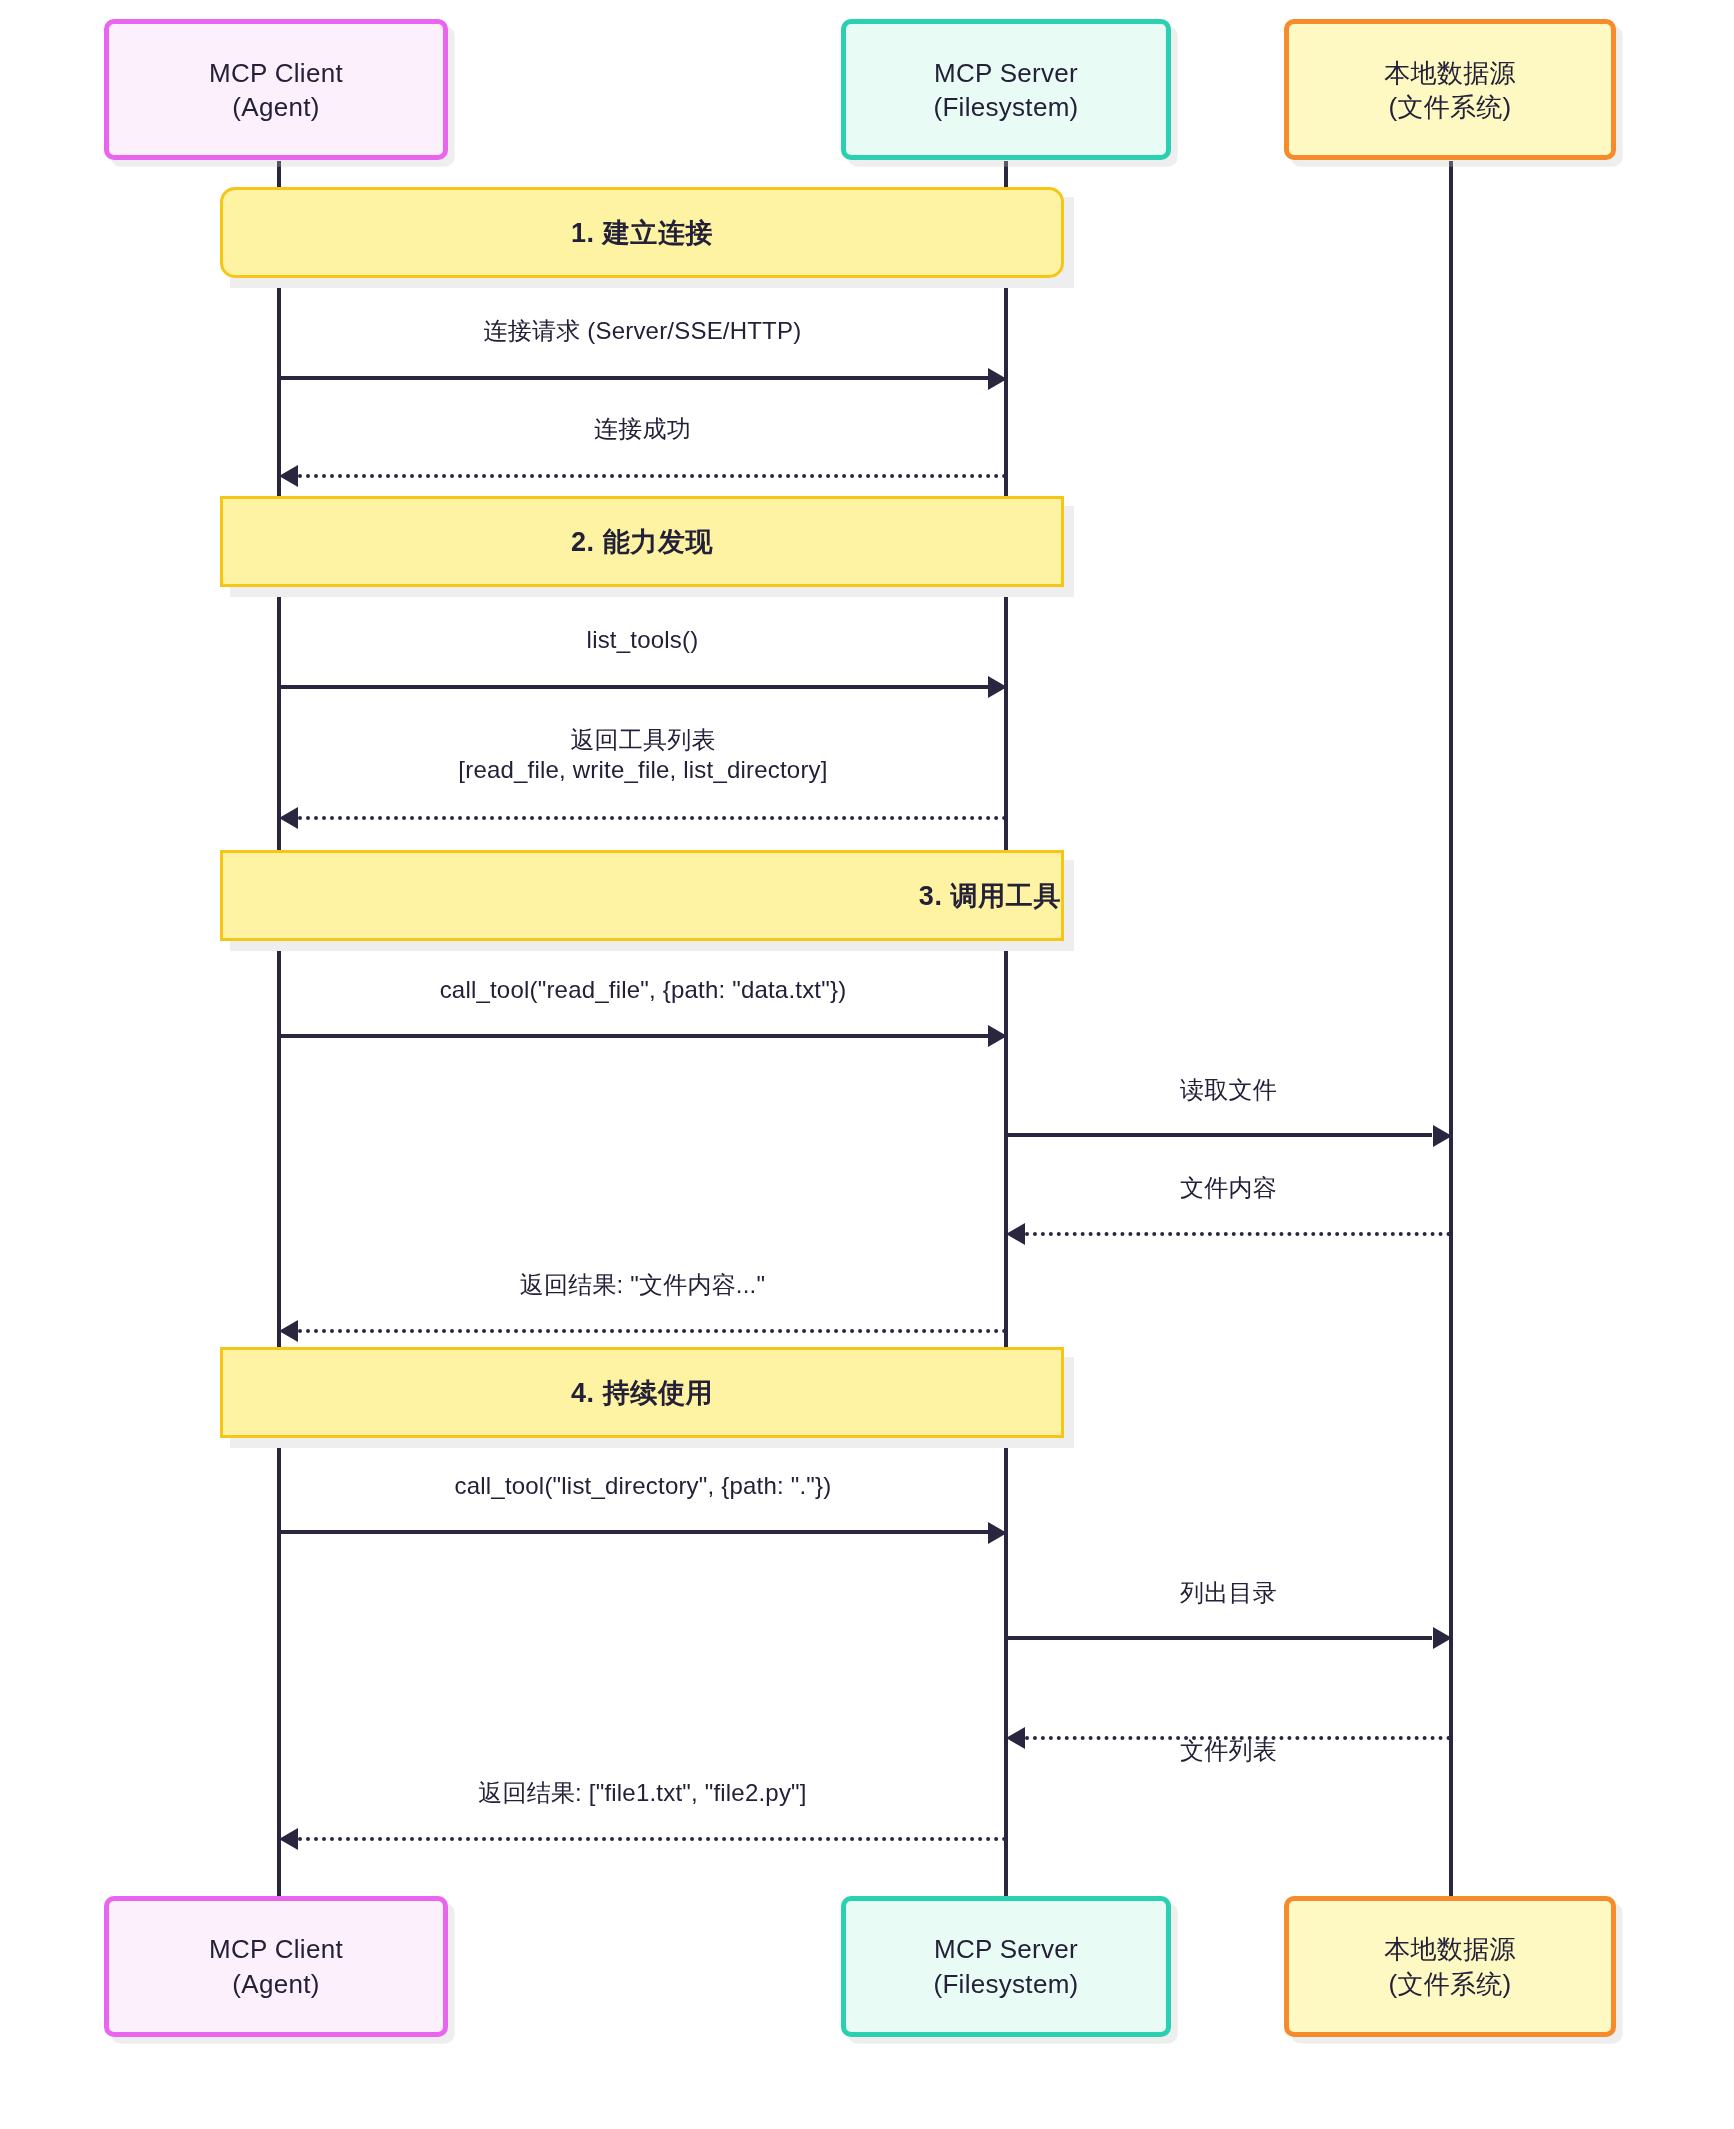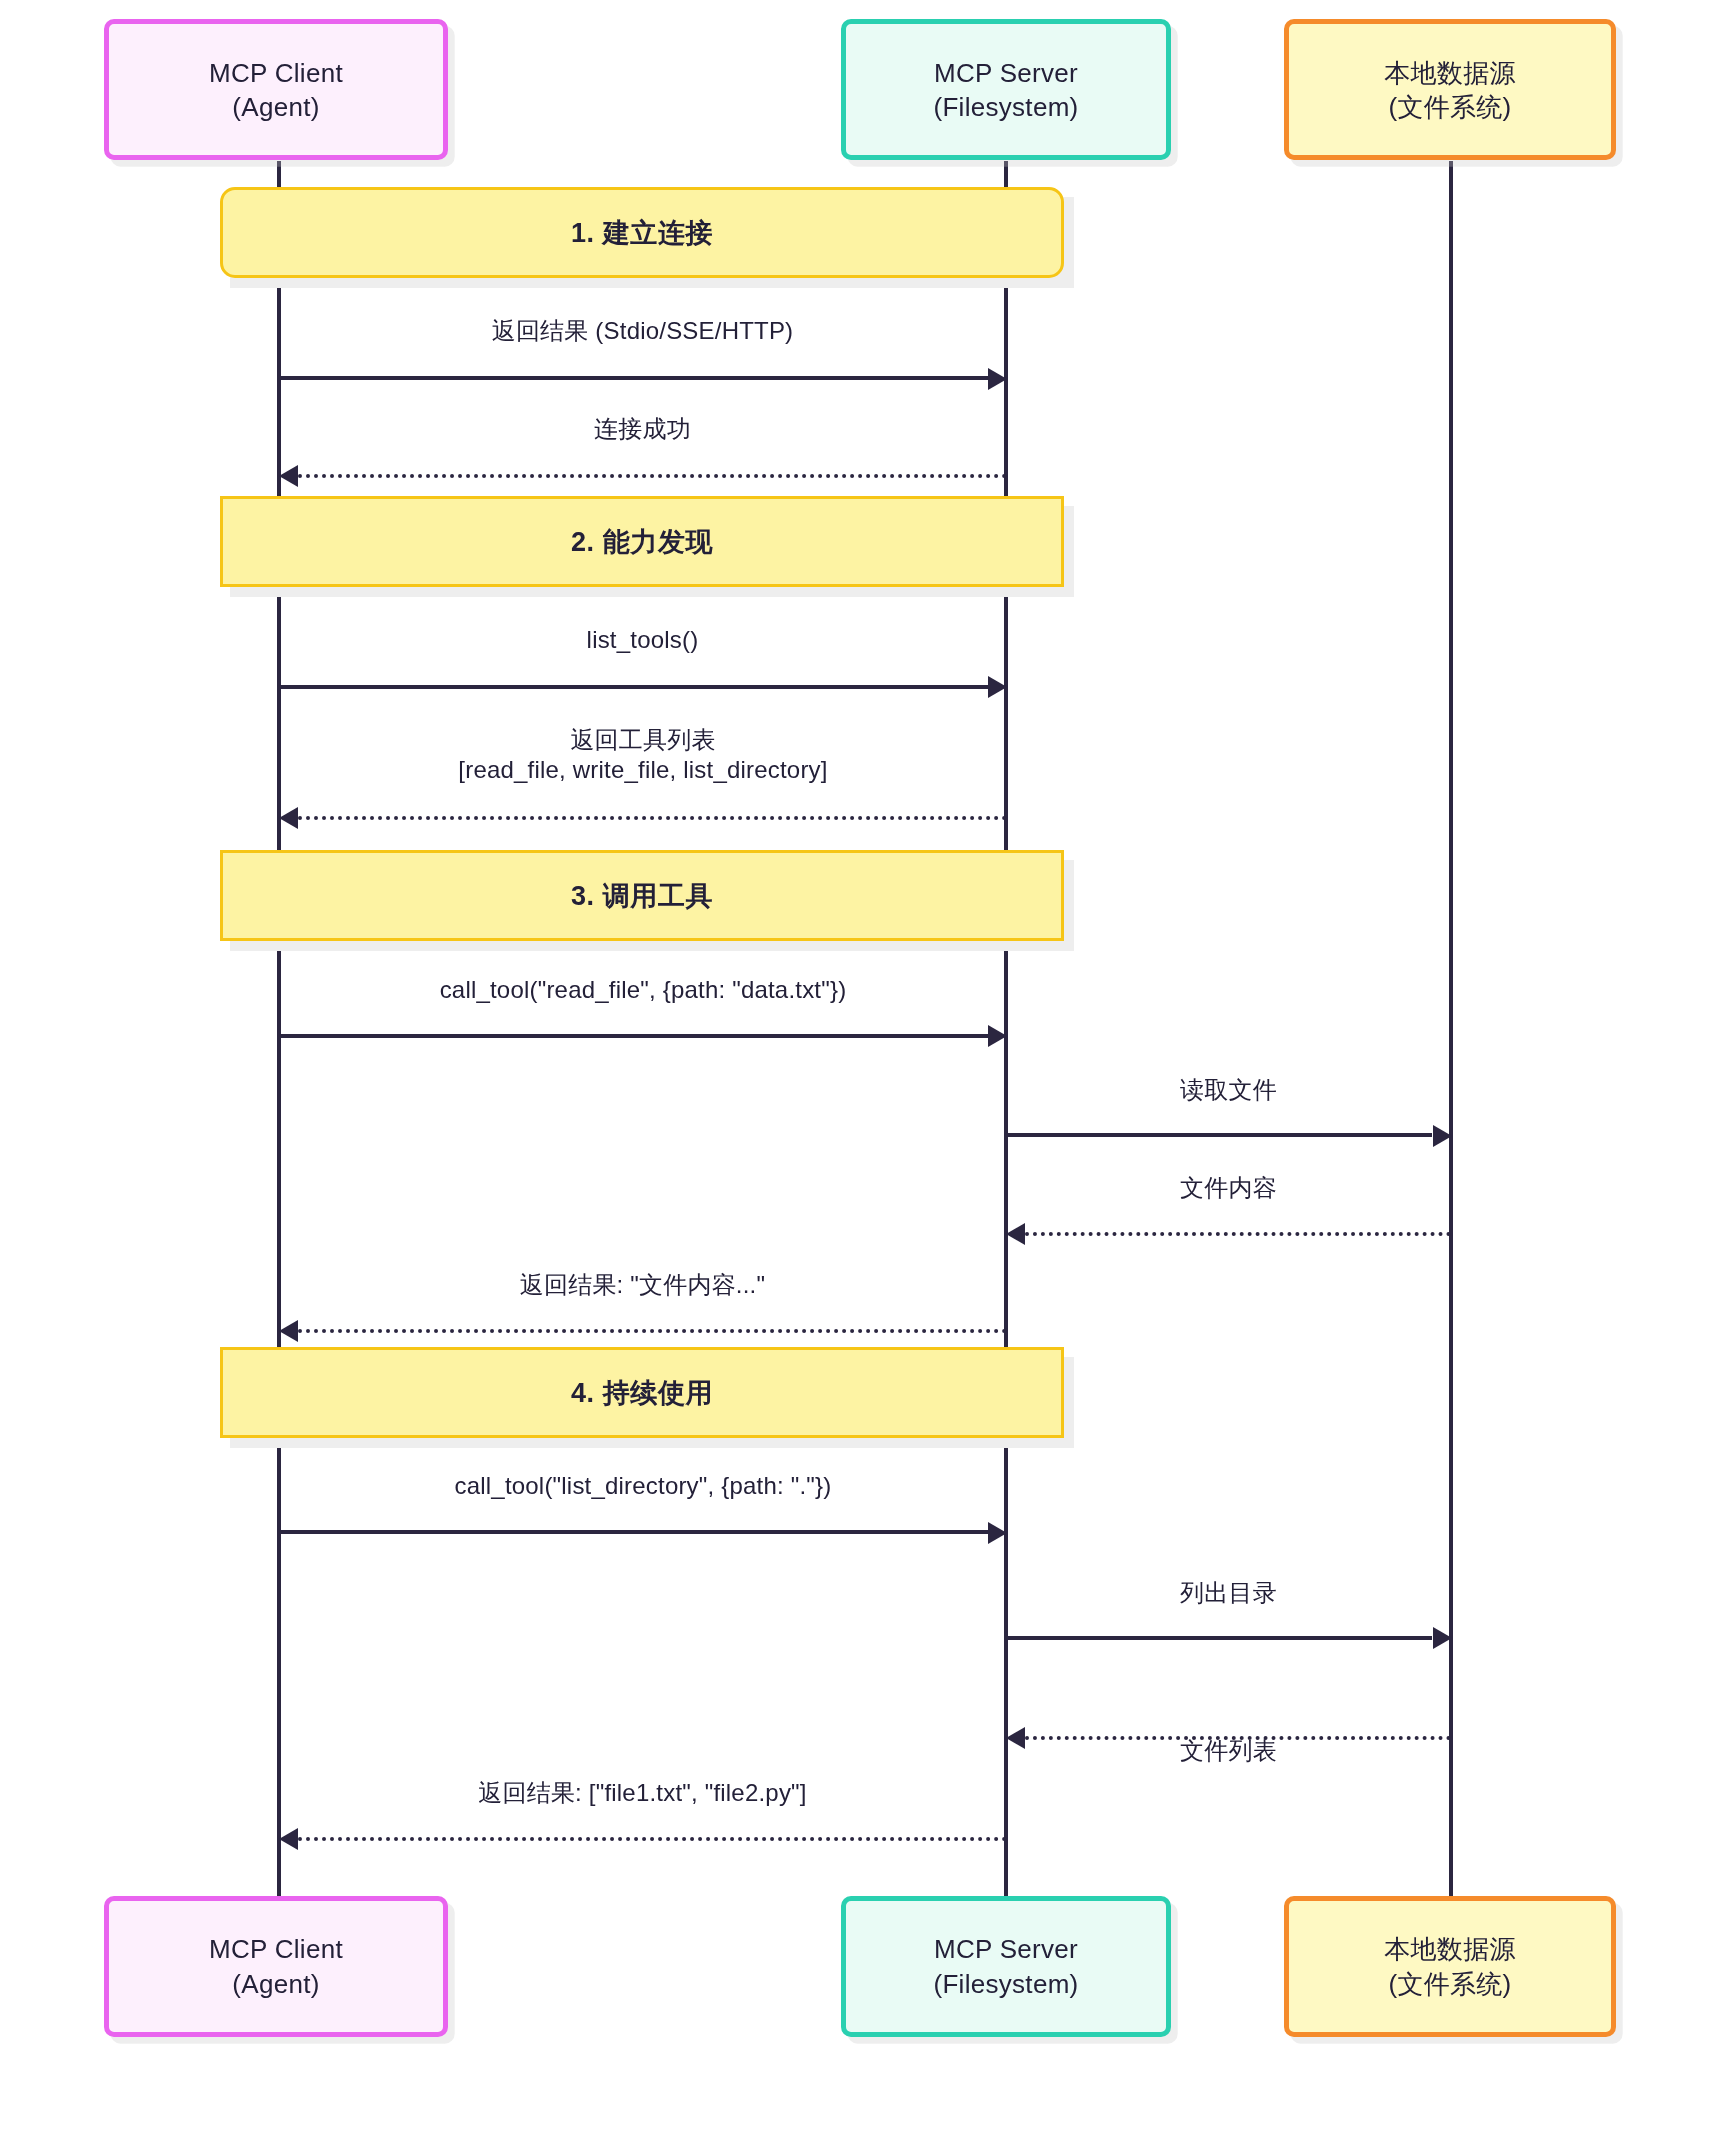--- a/index.html
+++ b/index.html
@@ -126,21 +126,21 @@
   <div class="actor source" style="left:1284px; top:19.4px; width:332px; height:141px;">
     <span class="ln">本地数据源</span>
     <span class="ln">(文件系统)</span>
   </div>
 
   <div class="section-shadow" style="left:230px; top:197px; width:844px; height:91px;"></div>
   <div class="section" style="left:220px; top:187px; width:844px; height:91px;border-radius:15px;">
     <span>1. 建立连接</span>
   </div>
 
-  <div class="msg-label" style="left:279px; top:316px; width:727px;">返回结果 (Stdio/SSE/HTTP)</div>
+  <div class="msg-label" style="left:279px; top:316px; width:727px;">连接请求 (Server/SSE/HTTP)</div>
   <div class="msg-line" style="left:279px; top:376px; width:709px;"></div>
   <div class="arrowhead right" style="left:988px; top:368px;"></div>
 
   <div class="msg-label" style="left:279px; top:414px; width:727px;">连接成功</div>
   <div class="msg-line dashed" style="left:298px; top:474px; width:709px;"></div>
   <div class="arrowhead left" style="left:279px; top:465px;"></div>
 
   <div class="section-shadow" style="left:230px; top:506px; width:844px; height:91px;"></div>
   <div class="section" style="left:220px; top:496px; width:844px; height:91px;">
     <span>2. 能力发现</span>
@@ -151,21 +151,21 @@
   <div class="arrowhead right" style="left:988px; top:676px;"></div>
 
   <div class="msg-label two-line" style="left:246px; top:725px; width:794px;">
     <span>返回工具列表</span><br>
     <span>[read_file, write_file, list_directory]</span>
   </div>
   <div class="msg-line dashed" style="left:298px; top:816px; width:709px;"></div>
   <div class="arrowhead left" style="left:279px; top:807px;"></div>
 
   <div class="section-shadow" style="left:230px; top:860px; width:844px; height:91px;"></div>
-  <div class="section" style="left:220px; top:850px; width:844px; height:91px;">
+  <div class="section" style="left:220px; top:850px; width:844px; height:91px;justify-content:flex-end;">
     <span>3. 调用工具</span>
   </div>
 
   <div class="msg-label" style="left:227px; top:975px; width:832px;">call_tool("read_file", {path: "data.txt"})</div>
   <div class="msg-line" style="left:279px; top:1034px; width:709px;"></div>
   <div class="arrowhead right" style="left:988px; top:1025px;"></div>
 
   <div class="msg-label" style="left:1006px; top:1075px; width:445px;">读取文件</div>
   <div class="msg-line" style="left:1006px; top:1133px; width:426px;"></div>
   <div class="arrowhead right" style="left:1433px; top:1125px;"></div>

